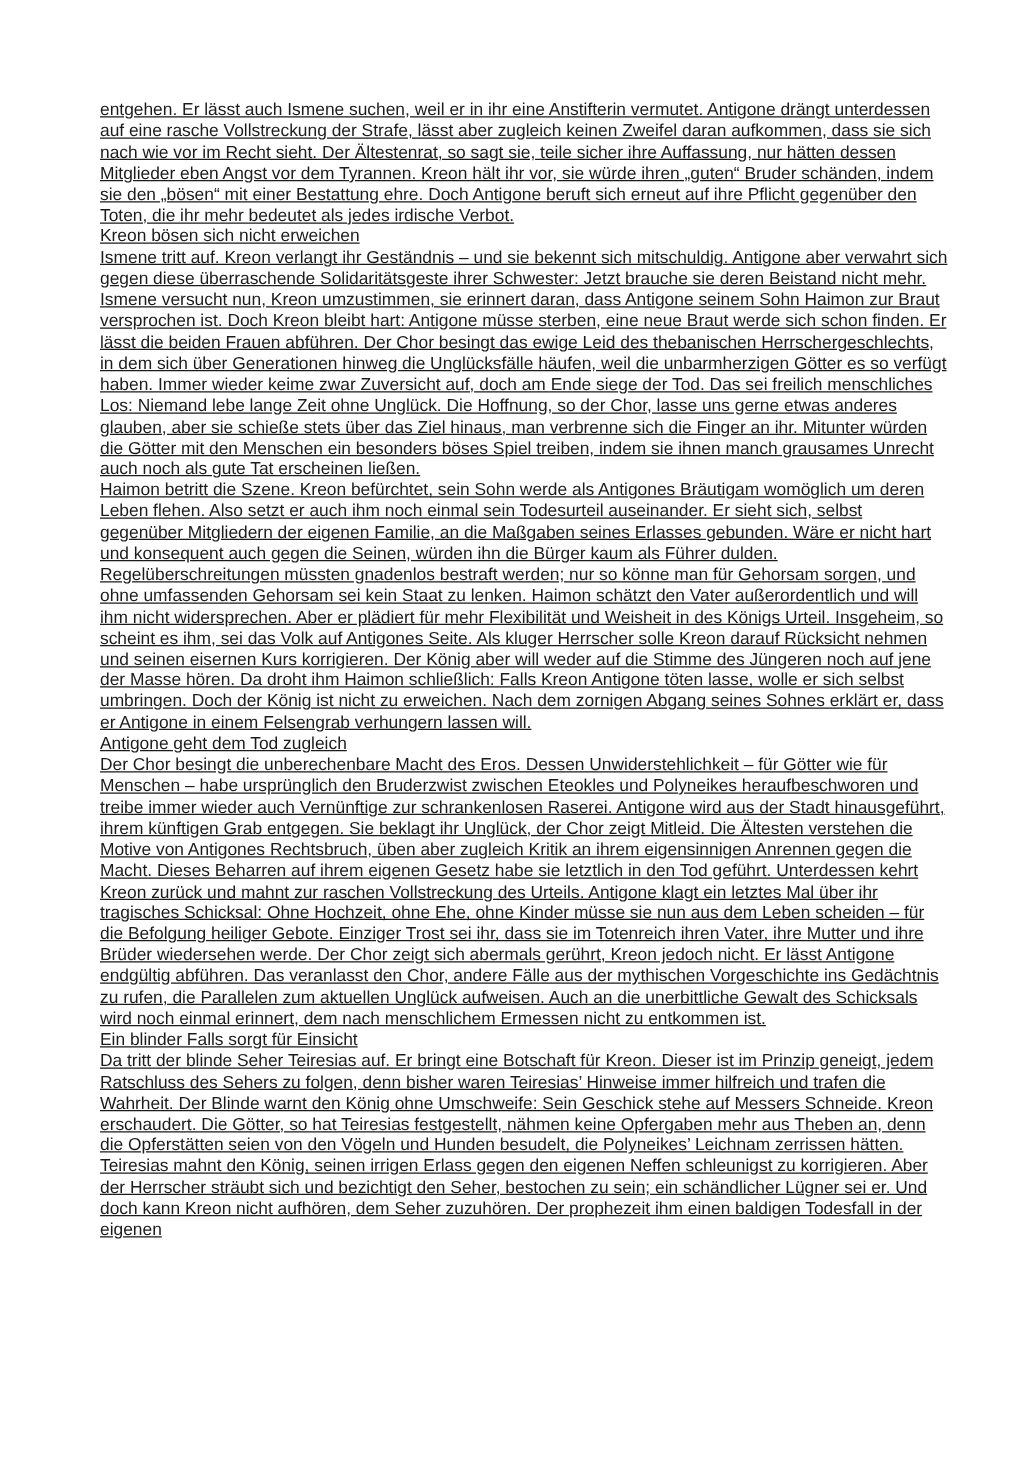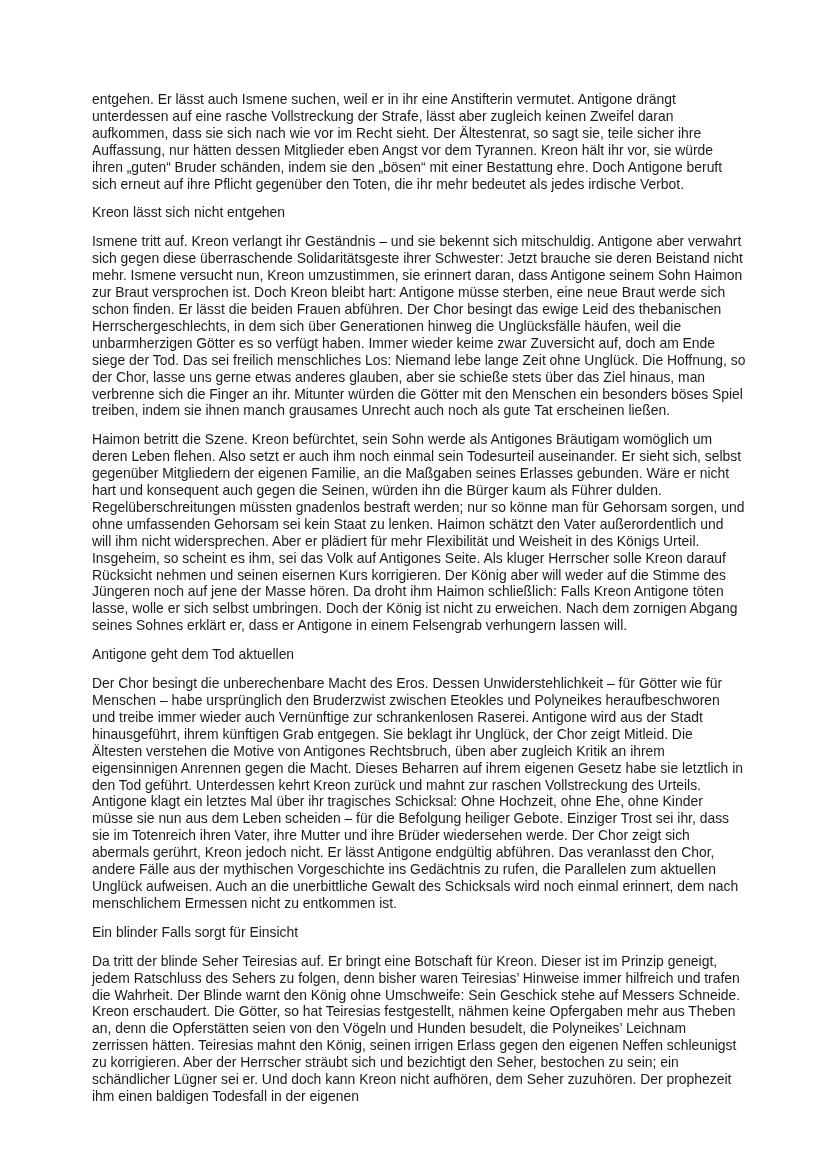--- a/index.html
+++ b/index.html
@@ -20,34 +20,35 @@
     top: 79px;
     width: 678px;
     font-family: "Liberation Sans", sans-serif;
     font-size: 13.9px;
     line-height: 16.9px;
     color: #1b1b1b;
     text-align: left;
   }
   .text-column p,
   .text-column .heading {
-    margin: 12px;
+    margin: 0;
     padding: 0;
     font-weight: normal;
     white-space: normal;
     word-spacing: normal;
+    text-decoration: underline;
   }
 </style>
 </head>
 <body>
 
 <div class="page">
   <div class="text-column">
     <p>entgehen. Er lässt auch Ismene suchen, weil er in ihr eine Anstifterin vermutet. Antigone drängt unterdessen auf eine rasche Vollstreckung der Strafe, lässt aber zugleich keinen Zweifel daran aufkommen, dass sie sich nach wie vor im Recht sieht. Der Ältestenrat, so sagt sie, teile sicher ihre Auffassung, nur hätten dessen Mitglieder eben Angst vor dem Tyrannen. Kreon hält ihr vor, sie würde ihren „guten“ Bruder schänden, indem sie den „bösen“ mit einer Bestattung ehre. Doch Antigone beruft sich erneut auf ihre Pflicht gegenüber den Toten, die ihr mehr bedeutet als jedes irdische Verbot.</p>
-    <div class="heading">Kreon lässt sich nicht entgehen</div>
+    <div class="heading">Kreon bösen sich nicht erweichen</div>
     <p>Ismene tritt auf. Kreon verlangt ihr Geständnis – und sie bekennt sich mitschuldig. Antigone aber verwahrt sich gegen diese überraschende Solidaritätsgeste ihrer Schwester: Jetzt brauche sie deren Beistand nicht mehr. Ismene versucht nun, Kreon umzustimmen, sie erinnert daran, dass Antigone seinem Sohn Haimon zur Braut versprochen ist. Doch Kreon bleibt hart: Antigone müsse sterben, eine neue Braut werde sich schon finden. Er lässt die beiden Frauen abführen. Der Chor besingt das ewige Leid des thebanischen Herrschergeschlechts, in dem sich über Generationen hinweg die Unglücksfälle häufen, weil die unbarmherzigen Götter es so verfügt haben. Immer wieder keime zwar Zuversicht auf, doch am Ende siege der Tod. Das sei freilich menschliches Los: Niemand lebe lange Zeit ohne Unglück. Die Hoffnung, so der Chor, lasse uns gerne etwas anderes glauben, aber sie schieße stets über das Ziel hinaus, man verbrenne sich die Finger an ihr. Mitunter würden die Götter mit den Menschen ein besonders böses Spiel treiben, indem sie ihnen manch grausames Unrecht auch noch als gute Tat erscheinen ließen.</p>
     <p>Haimon betritt die Szene. Kreon befürchtet, sein Sohn werde als Antigones Bräutigam womöglich um deren Leben flehen. Also setzt er auch ihm noch einmal sein Todesurteil auseinander. Er sieht sich, selbst gegenüber Mitgliedern der eigenen Familie, an die Maßgaben seines Erlasses gebunden. Wäre er nicht hart und konsequent auch gegen die Seinen, würden ihn die Bürger kaum als Führer dulden. Regelüberschreitungen müssten gnadenlos bestraft werden; nur so könne man für Gehorsam sorgen, und ohne umfassenden Gehorsam sei kein Staat zu lenken. Haimon schätzt den Vater außerordentlich und will ihm nicht widersprechen. Aber er plädiert für mehr Flexibilität und Weisheit in des Königs Urteil. Insgeheim, so scheint es ihm, sei das Volk auf Antigones Seite. Als kluger Herrscher solle Kreon darauf Rücksicht nehmen und seinen eisernen Kurs korrigieren. Der König aber will weder auf die Stimme des Jüngeren noch auf jene der Masse hören. Da droht ihm Haimon schließlich: Falls Kreon Antigone töten lasse, wolle er sich selbst umbringen. Doch der König ist nicht zu erweichen. Nach dem zornigen Abgang seines Sohnes erklärt er, dass er Antigone in einem Felsengrab verhungern lassen will.</p>
-    <div class="heading">Antigone geht dem Tod aktuellen</div>
+    <div class="heading">Antigone geht dem Tod zugleich</div>
     <p>Der Chor besingt die unberechenbare Macht des Eros. Dessen Unwiderstehlichkeit – für Götter wie für Menschen – habe ursprünglich den Bruderzwist zwischen Eteokles und Polyneikes heraufbeschworen und treibe immer wieder auch Vernünftige zur schrankenlosen Raserei. Antigone wird aus der Stadt hinausgeführt, ihrem künftigen Grab entgegen. Sie beklagt ihr Unglück, der Chor zeigt Mitleid. Die Ältesten verstehen die Motive von Antigones Rechtsbruch, üben aber zugleich Kritik an ihrem eigensinnigen Anrennen gegen die Macht. Dieses Beharren auf ihrem eigenen Gesetz habe sie letztlich in den Tod geführt. Unterdessen kehrt Kreon zurück und mahnt zur raschen Vollstreckung des Urteils. Antigone klagt ein letztes Mal über ihr tragisches Schicksal: Ohne Hochzeit, ohne Ehe, ohne Kinder müsse sie nun aus dem Leben scheiden – für die Befolgung heiliger Gebote. Einziger Trost sei ihr, dass sie im Totenreich ihren Vater, ihre Mutter und ihre Brüder wiedersehen werde. Der Chor zeigt sich abermals gerührt, Kreon jedoch nicht. Er lässt Antigone endgültig abführen. Das veranlasst den Chor, andere Fälle aus der mythischen Vorgeschichte ins Gedächtnis zu rufen, die Parallelen zum aktuellen Unglück aufweisen. Auch an die unerbittliche Gewalt des Schicksals wird noch einmal erinnert, dem nach menschlichem Ermessen nicht zu entkommen ist.</p>
     <div class="heading">Ein blinder Falls sorgt für Einsicht</div>
     <p>Da tritt der blinde Seher Teiresias auf. Er bringt eine Botschaft für Kreon. Dieser ist im Prinzip geneigt, jedem Ratschluss des Sehers zu folgen, denn bisher waren Teiresias’ Hinweise immer hilfreich und trafen die Wahrheit. Der Blinde warnt den König ohne Umschweife: Sein Geschick stehe auf Messers Schneide. Kreon erschaudert. Die Götter, so hat Teiresias festgestellt, nähmen keine Opfergaben mehr aus Theben an, denn die Opferstätten seien von den Vögeln und Hunden besudelt, die Polyneikes’ Leichnam zerrissen hätten. Teiresias mahnt den König, seinen irrigen Erlass gegen den eigenen Neffen schleunigst zu korrigieren. Aber der Herrscher sträubt sich und bezichtigt den Seher, bestochen zu sein; ein schändlicher Lügner sei er. Und doch kann Kreon nicht aufhören, dem Seher zuzuhören. Der prophezeit ihm einen baldigen Todesfall in der eigenen</p>
   </div>
 </div>
 
 </body></html>

